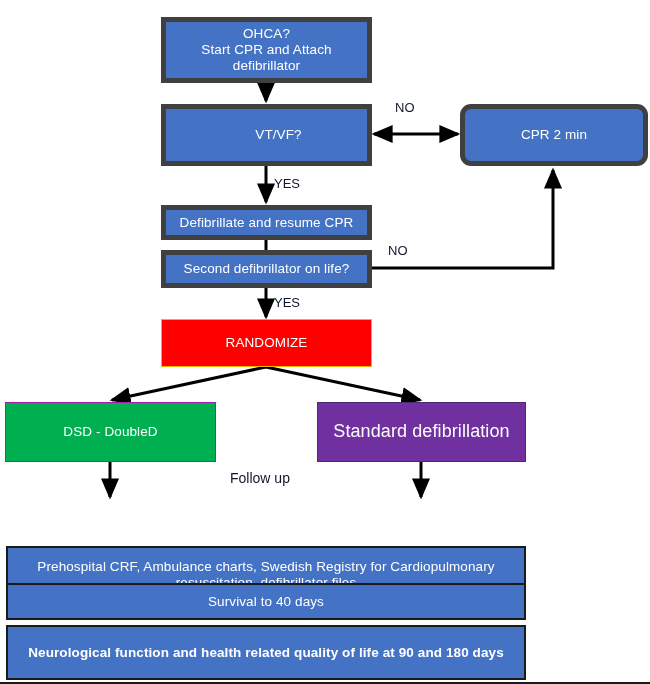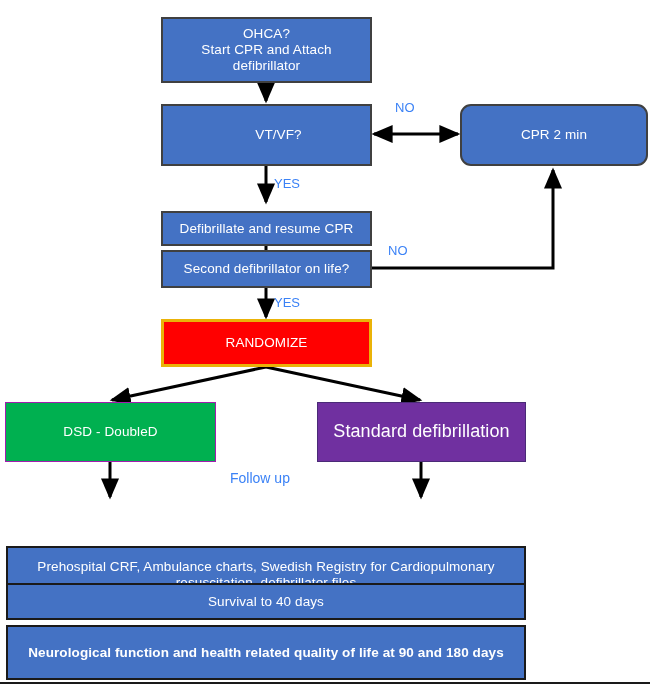--- a/index.html
+++ b/index.html
@@ -29,29 +29,29 @@
     line-height: 1.18;
     letter-spacing: 0.1px;
     user-select: none;
   }
   .node .txt {
     display: block;
     width: 100%;
     padding: 0 6px;
     white-space: pre-line;
   }
-  .n-blue   { background: #4472C4; border: 2px solid #404040; }
-  .n-red    { background: #FF0000; border: 3px solid #eab308; }
+  .n-blue   { background: #4472C4; border: 5px solid #404040; }
+  .n-red    { background: #FF0000; border: 1px solid #eab308; }
   .n-green  { background: #00B050; border: 1px solid #a21caf; }
   .n-purple { background: #7030A0; border: 1px solid #4A2A77; }
   .n-dark-edge { border: 2px solid #1a1a1a; }
 
   .label {
     position: absolute;
-    color: #3b82f6;
+    color: #0f172a;
     font-size: 13px;
     white-space: nowrap;
     user-select: none;
   }
   #edges {
     position: absolute;
     left: 0;
     top: 0;
     width: 650px;
     height: 684px;
@@ -108,21 +108,21 @@
   </div>
 
   <div class="node n-blue" style="left:161px; top:104px; width:211px; height:62px; font-size:13.5px;padding-left:24px;">
     <span class="txt">VT/VF?</span>
   </div>
 
   <div class="node n-blue" style="left:460px; top:104px; width:188px; height:62px; font-size:13.5px;border-radius:11px;">
     <span class="txt">CPR 2 min</span>
   </div>
 
-  <div class="node n-blue" style="left:161px; top:211px; width:211px; height:35px; font-size:13.5px;">
+  <div class="node n-blue" style="left:161px; top:205px; width:211px; height:35px; font-size:13.5px;">
     <span class="txt">Defibrillate and resume CPR</span>
   </div>
 
   <div class="node n-blue" style="left:161px; top:250px; width:211px; height:38px; font-size:13.5px;">
     <span class="txt">Second defibrillator on life?</span>
   </div>
 
   <div class="node n-red" style="left:161px; top:319px; width:211px; height:48px; font-size:13.5px;">
     <span class="txt">RANDOMIZE</span>
   </div>

